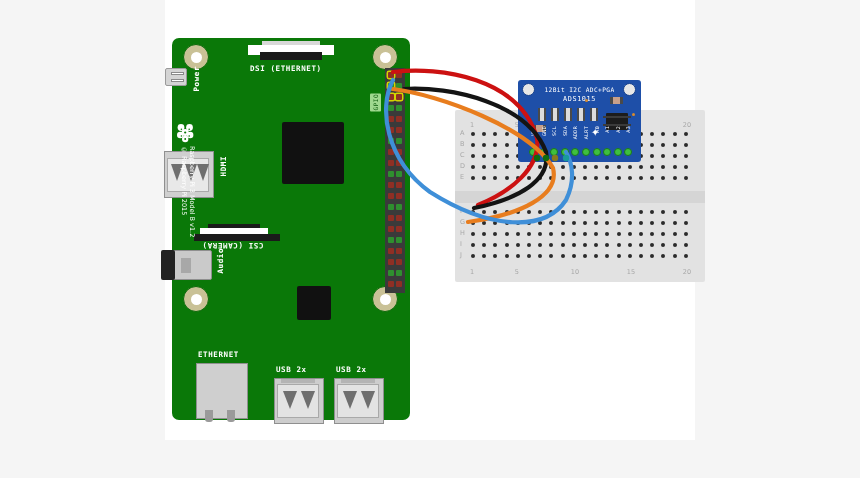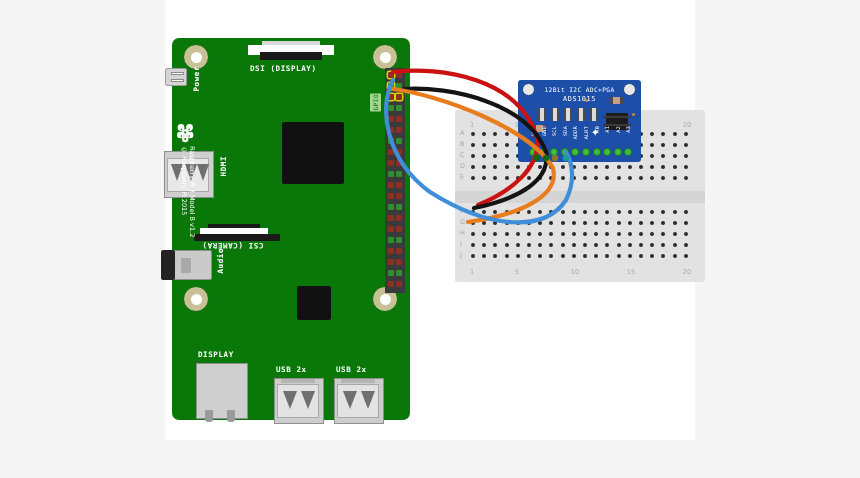--- a/index.html
+++ b/index.html
@@ -675,21 +675,21 @@
     <div class="mount" id="mount-tl"></div>
     <div class="mount" id="mount-tr"></div>
     <div class="mount" id="mount-bl"></div>
     <div class="mount" id="mount-br"></div>
 
     <div id="dsi">
       <div class="tabs"></div>
       <div class="body"></div>
       <div class="pins"></div>
     </div>
-    <div class="label" id="dsi-label">DSI (DISPLAY)</div>
+    <div class="label" id="dsi-label">DSI (ETHERNET)</div>
 
     <div id="power-conn"></div>
     <div class="label" id="power-label">Power</div>
 
     <div id="hdmi-conn">
       <div class="inner"></div>
       <div class="v" style="left:6px"></div>
       <div class="v" style="left:20px"></div>
       <div class="v" style="left:32px"></div>
     </div>
@@ -708,21 +708,21 @@
     <div class="label" id="audio-label">Audio</div>
 
     <div id="soc"></div>
     <div id="chip2"></div>
     <div id="btm-pins"></div>
 
     <div id="eth">
       <div class="slot"></div>
       <div class="slot2"></div>
     </div>
-    <div class="label" id="eth-label">DISPLAY</div>
+    <div class="label" id="eth-label">ETHERNET</div>
 
     <div class="usb" id="usb1">
       <div class="pins"></div>
       <div class="inner"></div>
       <div class="v" style="left:8px"></div>
       <div class="v" style="left:26px"></div>
     </div>
     <div class="label" id="usb1-label">USB 2x</div>
 
     <div class="usb" id="usb2">

